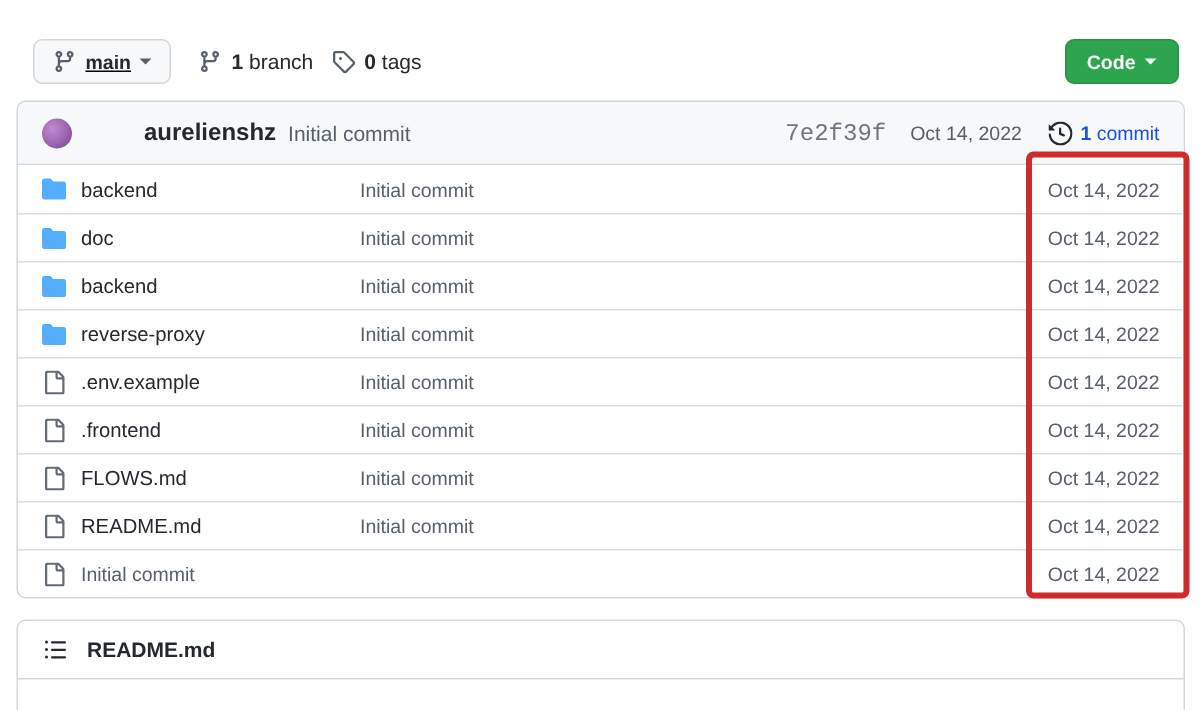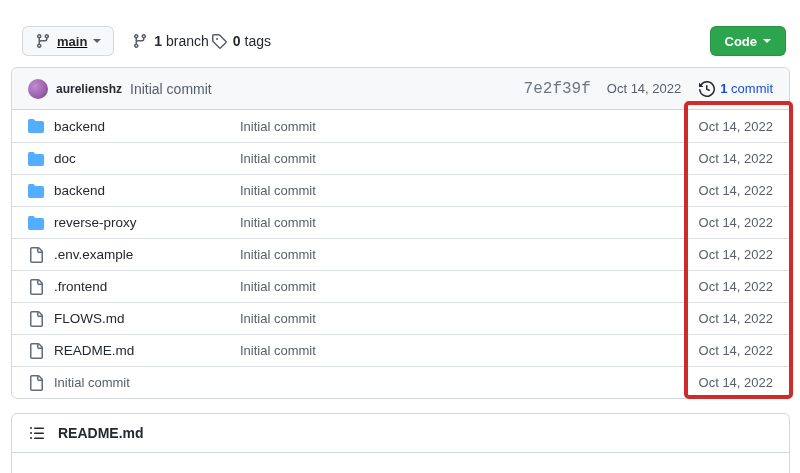--- a/index.html
+++ b/index.html
@@ -6,38 +6,38 @@
   html,body { width:800px; height:473px; background:#ffffff; overflow:hidden;
     font-family:"Liberation Sans","DejaVu Sans",sans-serif; color:#24292f; }
 
   
   .topbar { display:flex; align-items:center; padding:20px 14px 0 22px; height:62px; }
   .branch-btn { display:inline-flex; align-items:center; gap:6px; height:30px;
     padding:0 12px; background:#f6f8fa; border:1px solid rgba(27,31,36,0.15);
     border-radius:6px; cursor:pointer;text-decoration:underline; }
   .branch-btn .lbl { font-size:13px; font-weight:700; color:#24292f; }
   .icon-gray { color:#57606a; display:inline-flex; }
-  .stats { display:flex; align-items:center; gap:2px; margin-left:18px; }
+  .stats { display:flex; align-items:center; gap:12px; margin-left:18px; }
   .stat { display:inline-flex; align-items:center; gap:6px; font-size:14px; color:#24292f; cursor:pointer; }
   .stat .num { font-weight:700; }
   .spacer { flex:1; }
   .code-btn { display:inline-flex; align-items:center; gap:6px; height:30px; padding:0 14px;
     background:#2da44e; border:1px solid rgba(27,31,36,0.15); border-radius:6px;
     color:#ffffff; font-size:13px; font-weight:700; cursor:pointer; }
   .caret { width:0; height:0; border-left:4px solid transparent; border-right:4px solid transparent;
     border-top:4px solid currentColor; display:inline-block; }
 
   
   .main-box { position:absolute; left:11px; top:67px; width:779px;
     border:1px solid #d0d7de; border-radius:6px; background:#ffffff; }
   .commit-header { display:flex; align-items:center; height:42px; padding:0 16px;
     background:#f6f8fa; border-bottom:1px solid #d0d7de; border-radius:6px 6px 0 0; gap:8px; }
   .avatar { width:20px; height:20px; border-radius:50%; flex:0 0 auto;
     background:radial-gradient(circle at 35% 35%, #c18cd1 0%, #9c63ae 55%, #6e3f7e 100%); }
-  .author { font-size:12px; font-weight:700; color:#24292f; cursor:pointer; }
+  .author { font-size:16px; font-weight:700; color:#24292f; cursor:pointer;margin-left:40px; }
   .commit-msg { font-size:14px; color:#57606a; cursor:pointer; }
   .hash { font-family:"Liberation Mono","DejaVu Sans Mono",monospace; font-size:16px;
     color:#6e7781; cursor:pointer; }
   .header-date { font-size:13px; color:#57606a; margin:0 10px 0 8px; }
   .commits { display:inline-flex; align-items:center; gap:5px; font-size:13px; color:#1d4ed8; cursor:pointer; }
   .commits .num { font-weight:700; }
 
   .file-row { display:flex; align-items:center; height:32px; padding:0 16px;
     border-top:1px solid #d8dee4; font-size:14px; }
   .file-row:first-of-type { border-top:none; }

